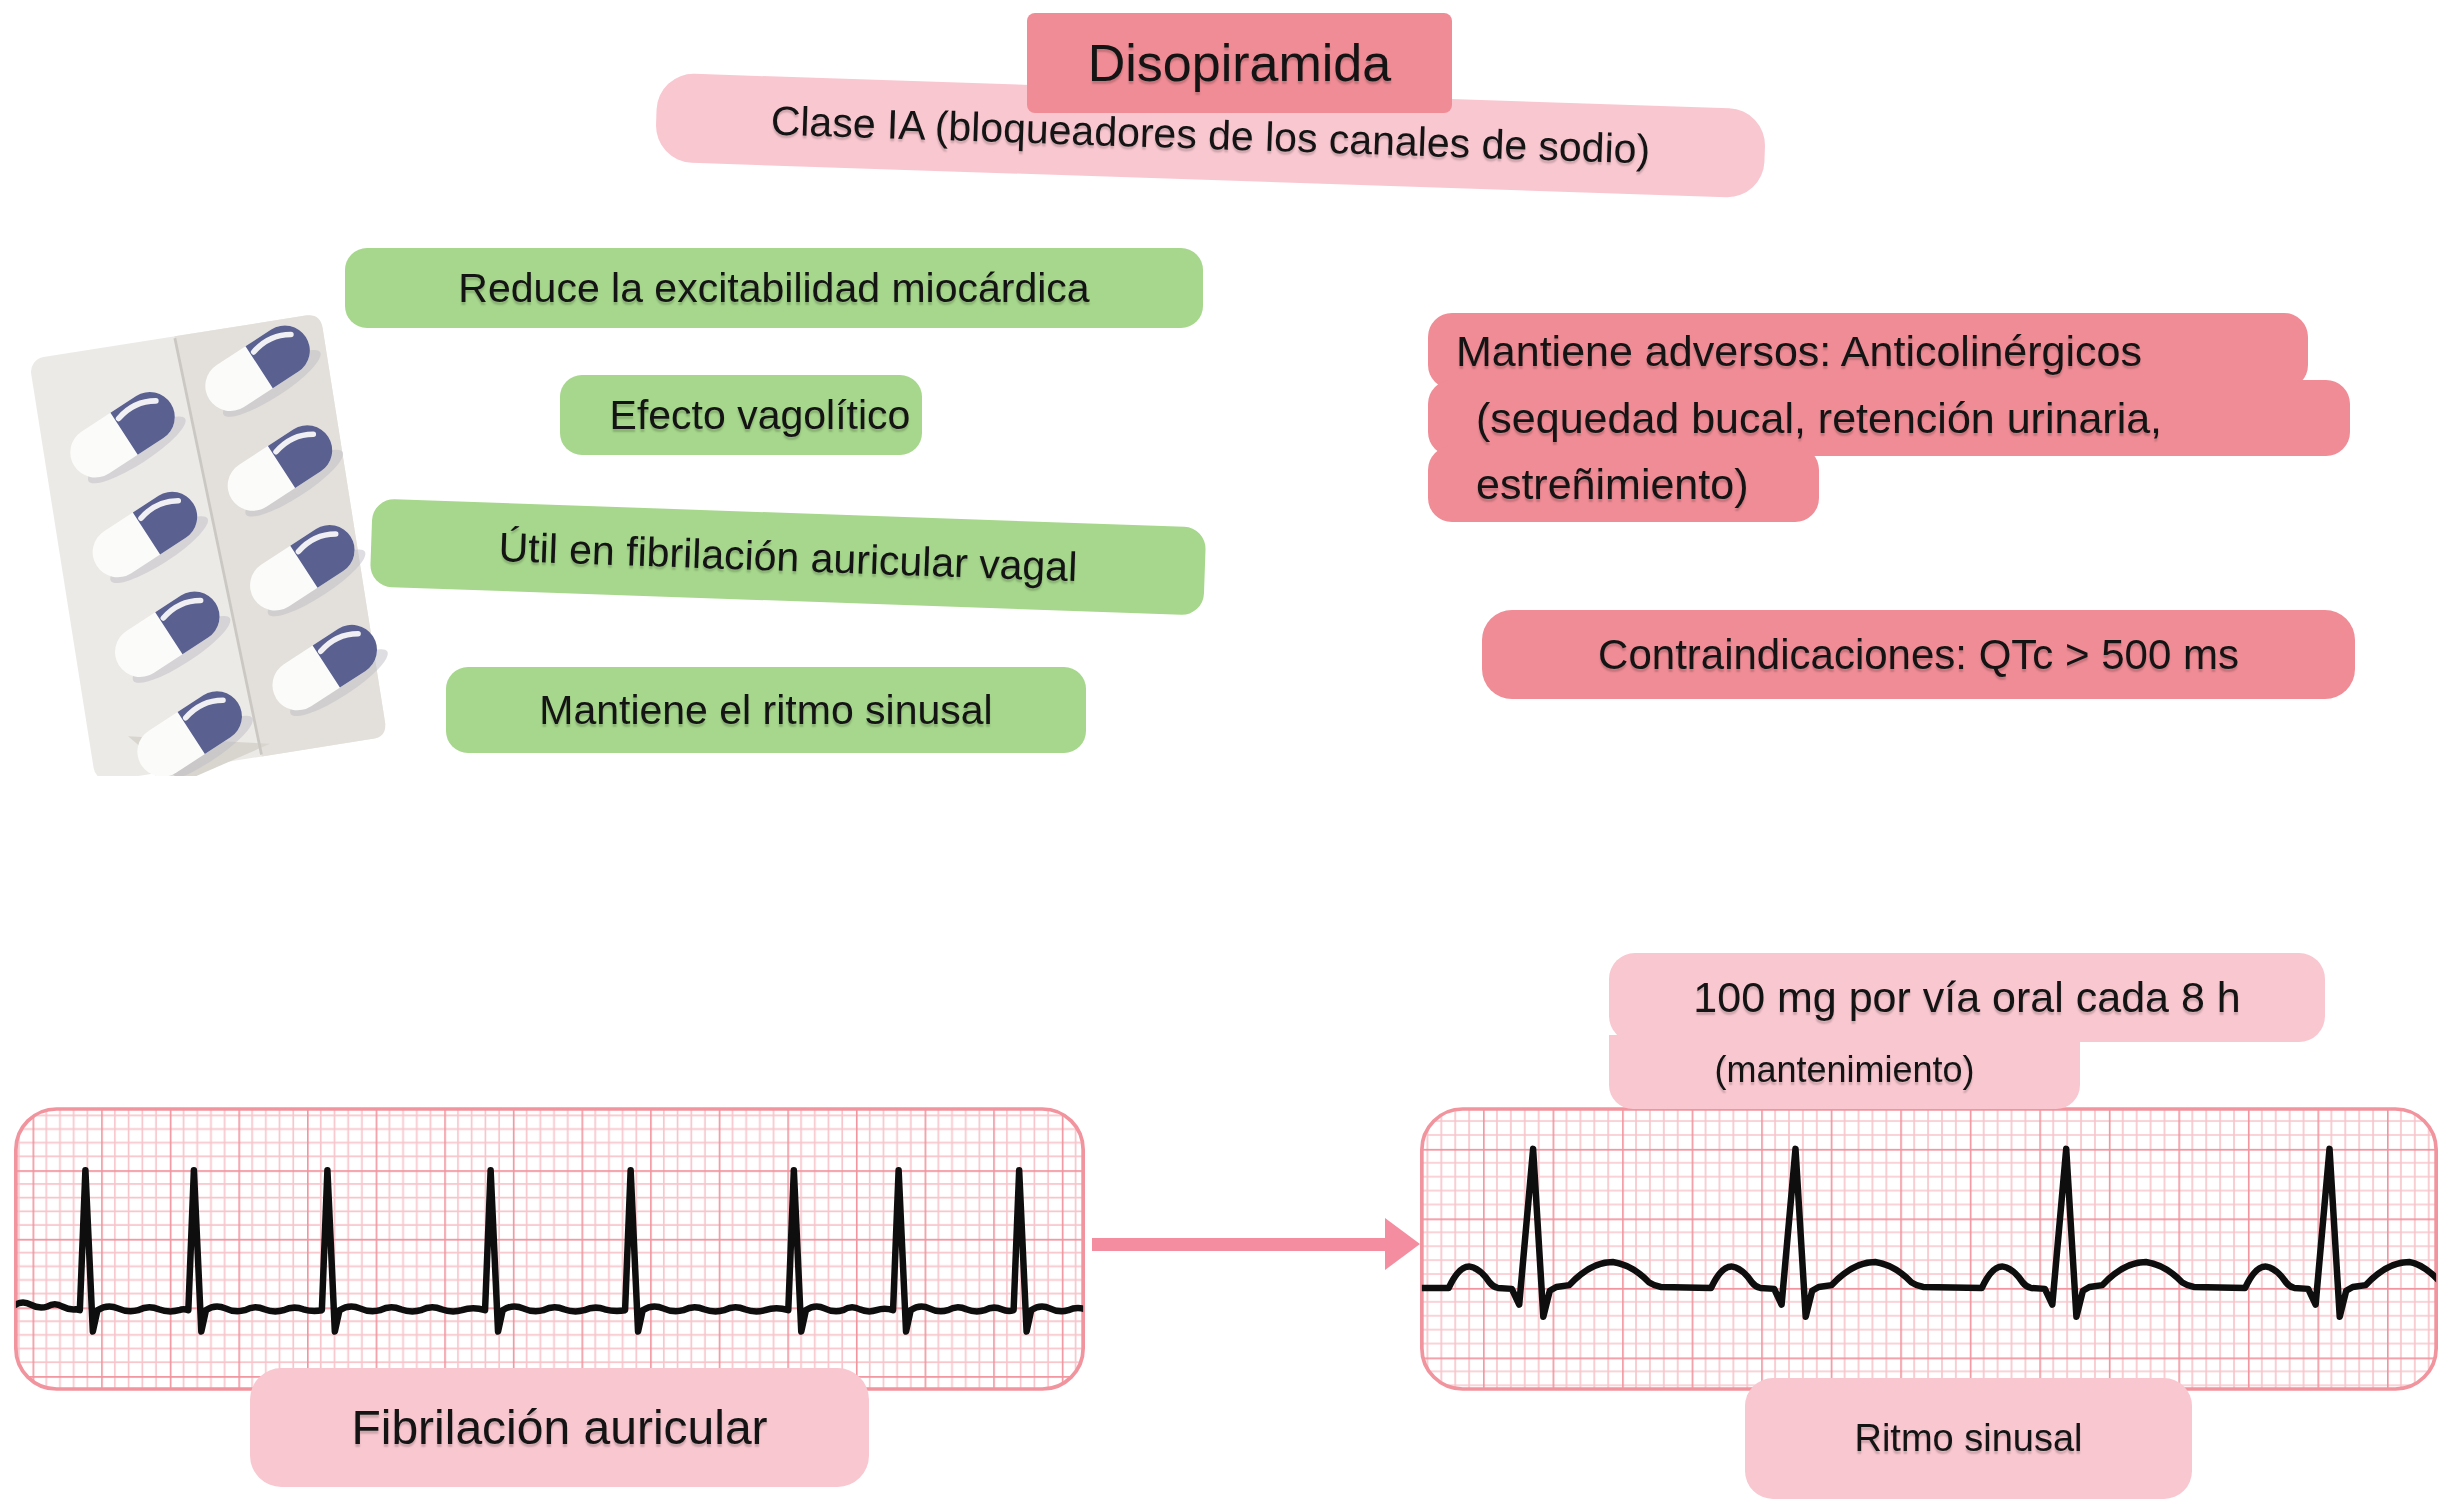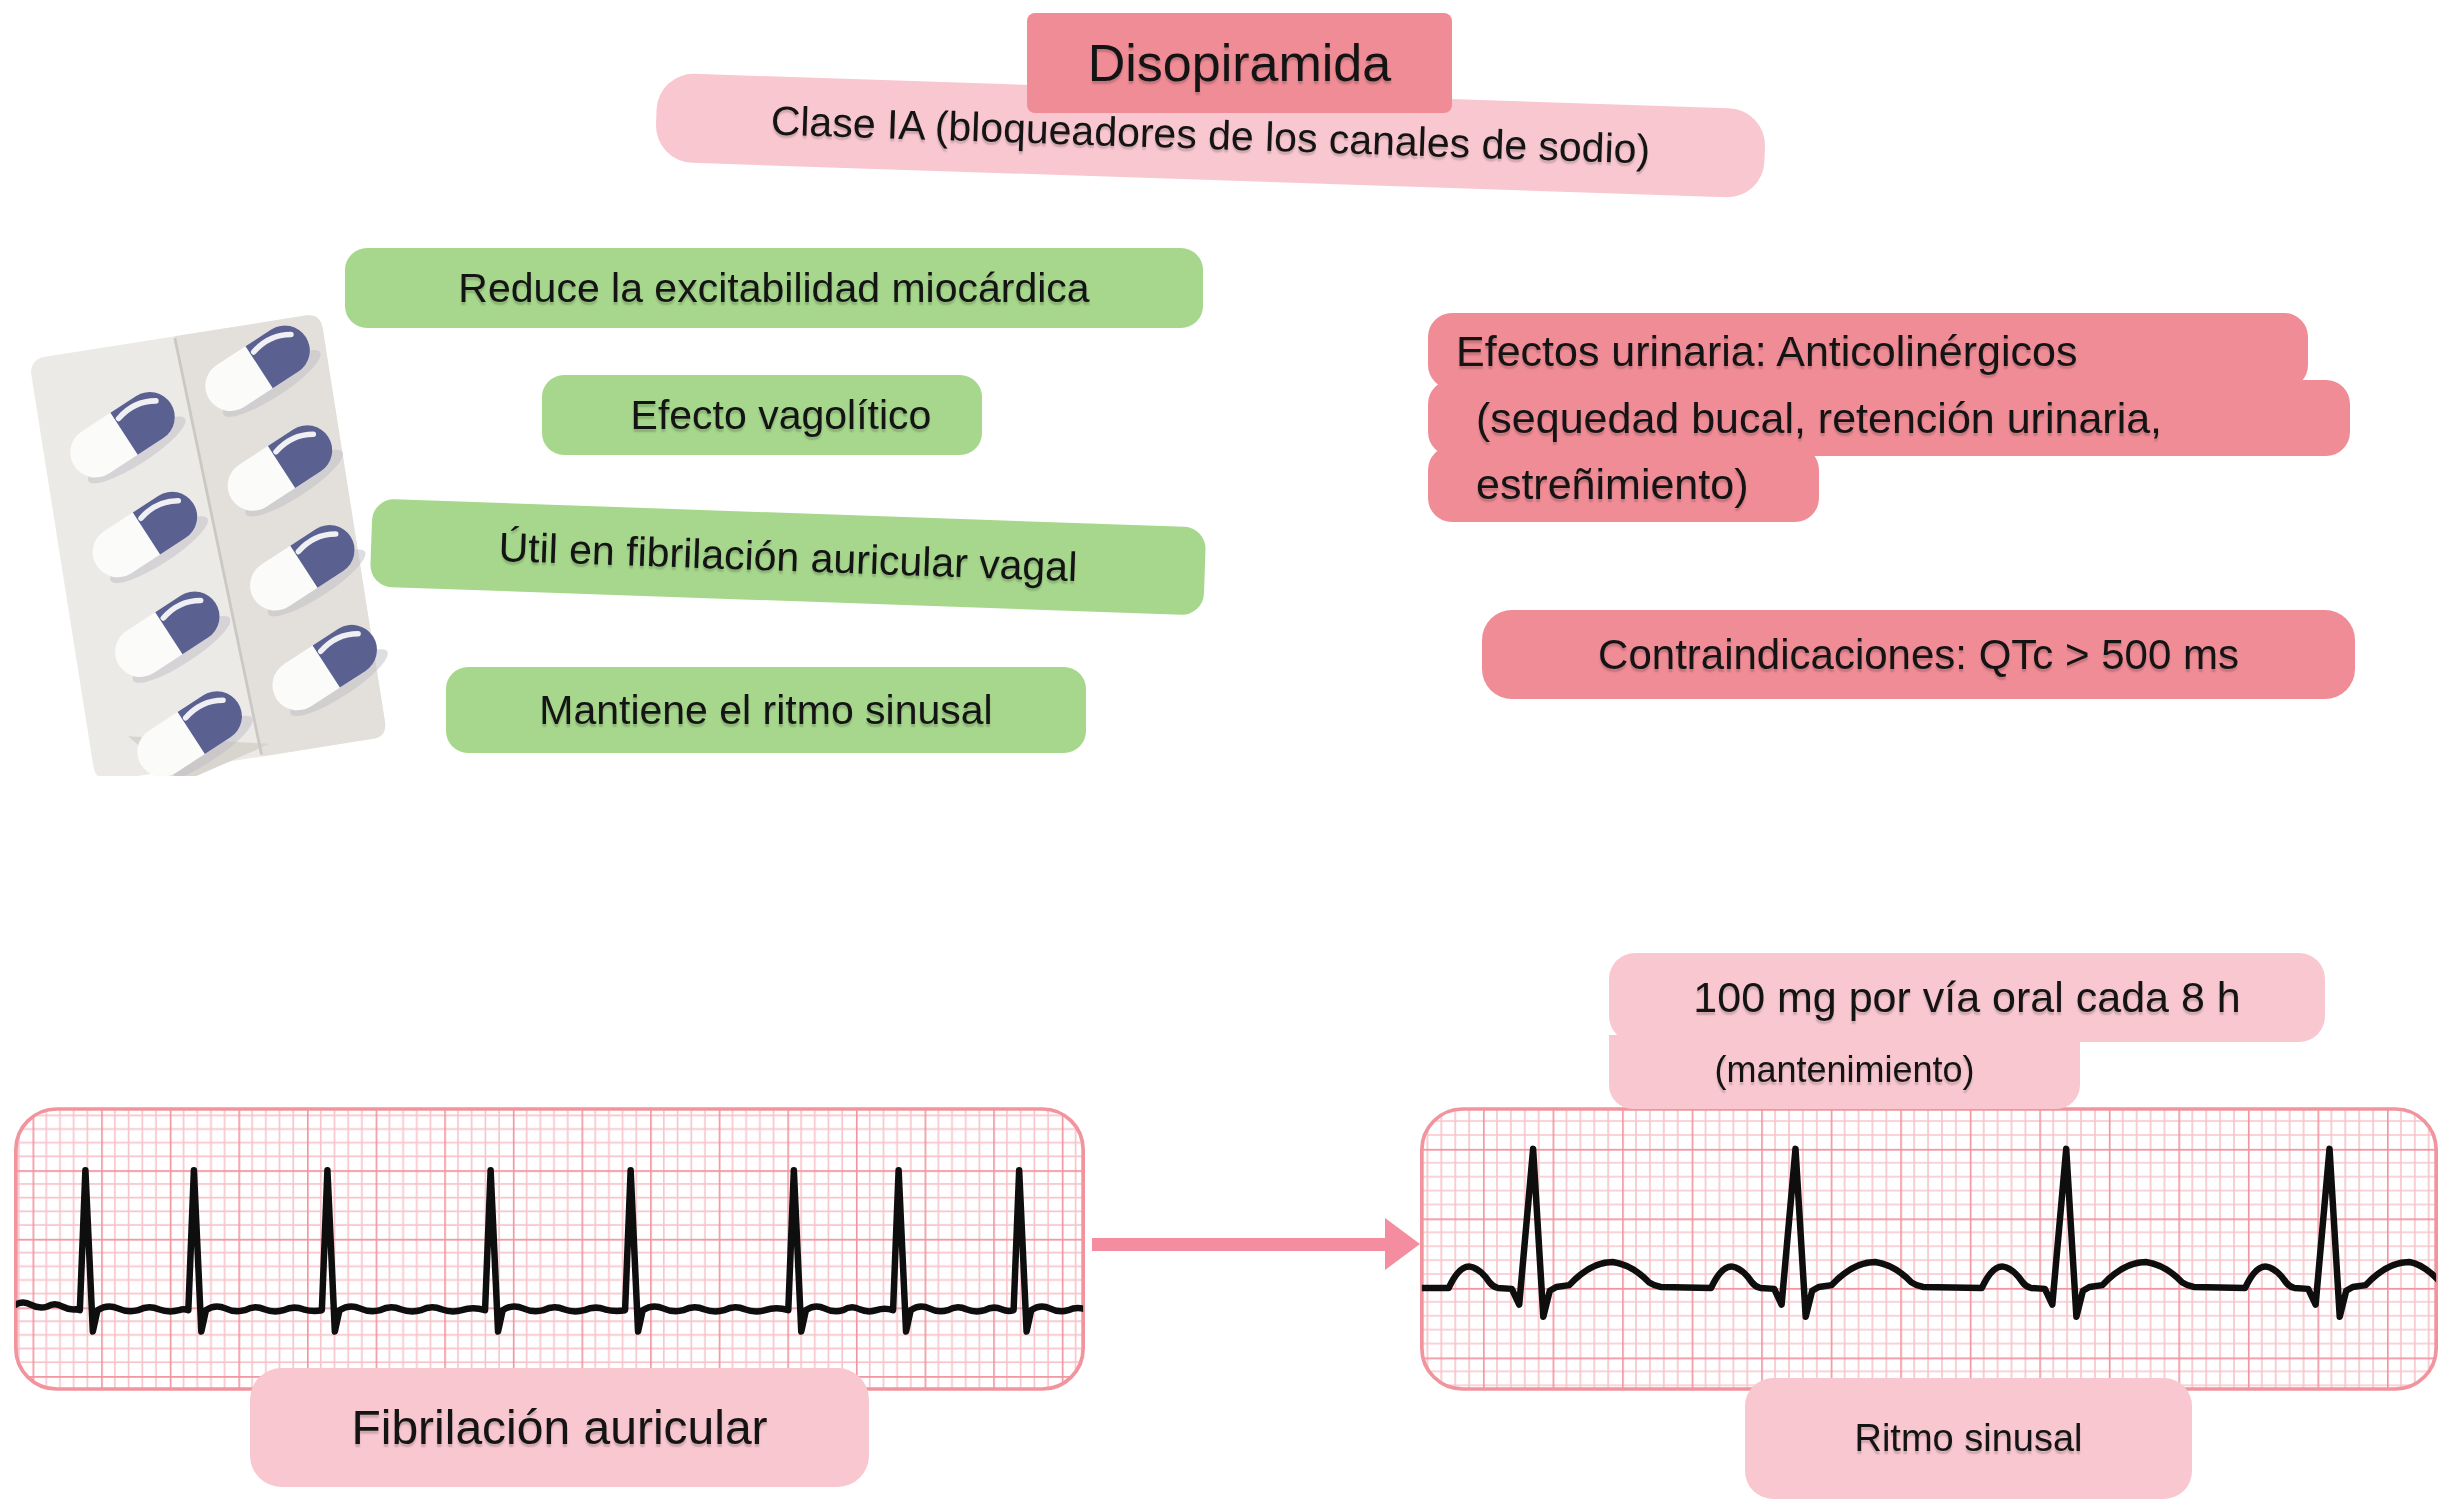--- a/index.html
+++ b/index.html
@@ -29,21 +29,21 @@
   }
   .subtitle-box{
     left:656px;top:91px;width:1109px;height:89px;
     background:var(--lightpink);border-radius:37px;font-size:41px;
     transform:rotate(1.9deg);transform-origin:center;z-index:3;
   }
   .benefit{
     background:var(--green);border-radius:22px;font-size:41px;z-index:2;
   }
   .benefit-1{left:345px;top:248px;width:858px;height:80px;}
-  .benefit-2{left:542px;top:375px;width:440px;height:80px;padding-left:38px;}
+  .benefit-2{left:560px;top:375px;width:362px;height:80px;padding-left:38px;}
   .benefit-3{left:371px;top:513px;width:834px;height:88px;transform:rotate(2deg);}
   .benefit-4{left:446px;top:667px;width:640px;height:86px;}
   .adverse{
     left:1428px;top:313px;display:flex;flex-direction:column;align-items:flex-start;z-index:2;
   }
   .adverse span{
     display:block;background:var(--salmon);border-radius:24px;
     font-size:43px;line-height:50px;padding:13px 28px;white-space:nowrap;
     box-sizing:border-box;text-shadow:0 2.8px 1.9px rgba(0,0,0,0.18);
   }
@@ -87,21 +87,21 @@
 
 <div class="abs box title-box">Disopiramida</div>
 <div class="abs box subtitle-box">Clase IA (bloqueadores de los canales de sodio)</div>
 
 <div class="abs box benefit benefit-1">Reduce la excitabilidad miocárdica</div>
 <div class="abs box benefit benefit-2">Efecto vagolítico</div>
 <div class="abs box benefit benefit-3">Útil en fibrilación auricular vagal</div>
 <div class="abs box benefit benefit-4">Mantiene el ritmo sinusal</div>
 
 <div class="abs adverse">
-  <span class="l1">Efectos urinaria: Anticolinérgicos</span>
+  <span class="l1">Mantiene adversos: Anticolinérgicos</span>
   <span class="l2">(sequedad bucal, retención urinaria,</span>
   <span class="l3">estreñimiento)</span>
 </div>
 
 <div class="abs box contra-box">Contraindicaciones: QTc &gt; 500 ms</div>
 
 <svg class="abs pill-illustration" width="436" height="464" viewBox="0 0 470 500">
   <defs>
     <g id="cap">
       <ellipse cx="4" cy="22" rx="62" ry="15" fill="#BDBCC3" opacity="0.5"></ellipse>

